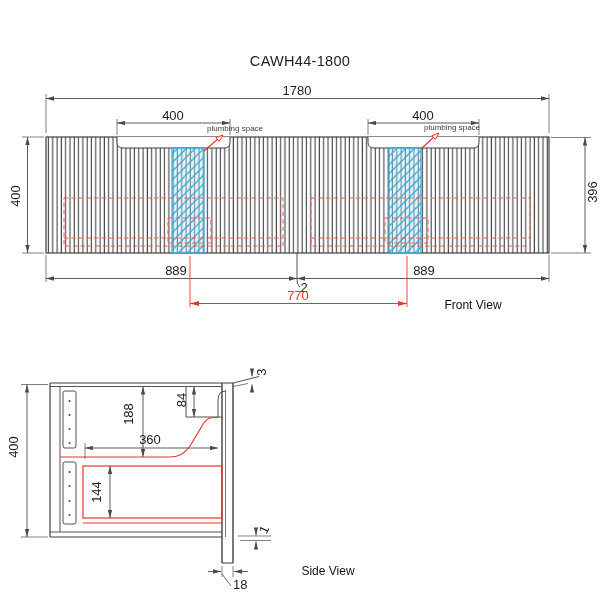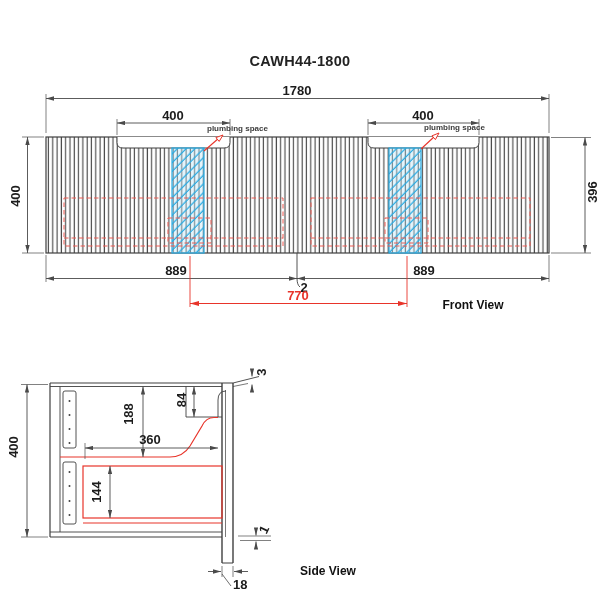--- a/index.html
+++ b/index.html
@@ -1,17 +1,17 @@
 <!DOCTYPE html>
 <html><head>
 <meta charset="utf-8">
 <style>
   html,body{margin:0;padding:0;background:#ffffff;}
   .page{position:relative;width:600px;height:600px;background:#fff;overflow:hidden;
-        font-family:"Liberation Sans", sans-serif;font-weight:bold;}
+        font-family:"Liberation Sans", sans-serif;}
   svg text{font-family:"Liberation Sans", sans-serif;fill:#1c1c1c;}
   .dimtxt{font-size:13px;}
   .dimtxt-red{font-size:13px;fill:#e8342a;}
   .small-note{font-size:8px;fill:#3c3c3c;}
   .view-label{font-size:12px;fill:#111;}
   .title-txt{font-size:14.5px;fill:#222;letter-spacing:.3px;}
 </style>
 </head>
 <body>
 

